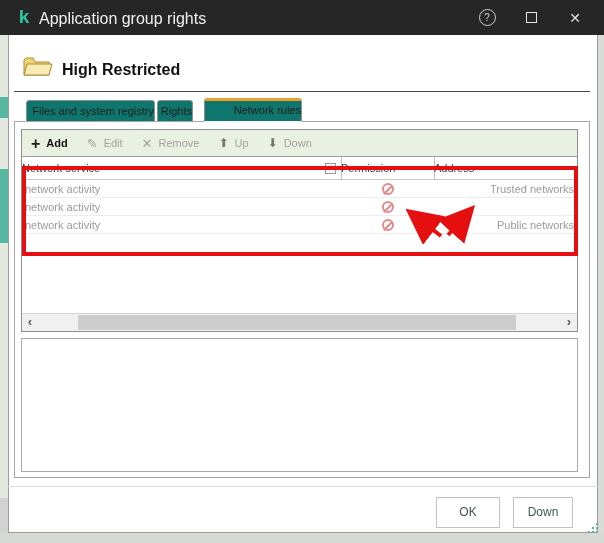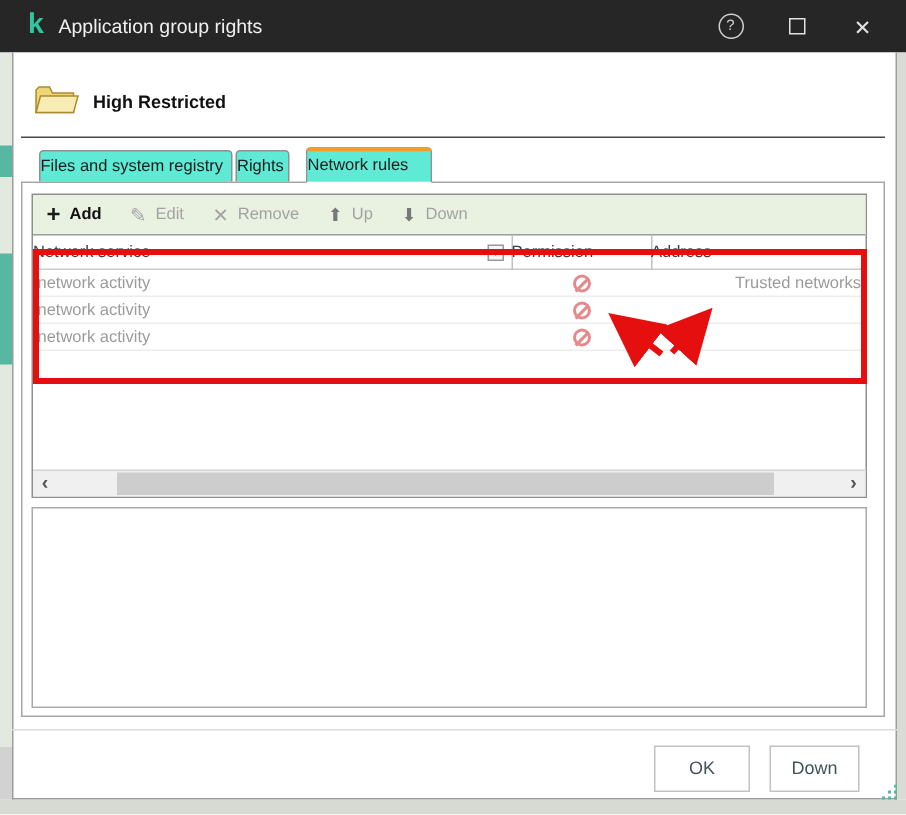--- a/index.html
+++ b/index.html
@@ -5,48 +5,48 @@
   * { margin:0; padding:0; box-sizing:border-box; }
   html,body { width:604px; height:543px; }
   body {
     position:relative; overflow:hidden; background:#ffffff;
     font-family:"Liberation Sans","DejaVu Sans",sans-serif; font-size:11px; color:#333;
   }
   
   .titlebar { position:absolute; left:0; top:0; width:604px; height:35px; background:#262626; }
   .ttl-logo { position:absolute; left:13px; top:5px; width:22px; height:24px;
               color:#2fc4a2; font-weight:bold; font-size:19px; line-height:24px; text-align:center; }
-  .ttl-text { position:absolute; left:39px; top:10px; color:#f0f0f0; font-size:13px; }
+  .ttl-text { position:absolute; left:39px; top:10px; color:#f0f0f0; font-size:16px; }
   .cap-btn  { position:absolute; top:0; width:34px; height:35px; display:flex; align-items:center; justify-content:center; cursor:default; }
   .cap-help { left:470px; }
   .cap-max  { left:514px; }
   .cap-close{ left:558px; }
   .help-circ{ width:17px; height:17px; border:1px solid #cfcfcf; border-radius:50%; color:#cfcfcf;
               font-size:10px; line-height:15px; text-align:center; }
   .max-box  { width:11px; height:11px; border:1px solid #e2e2e2; }
   .x-glyph  { color:#e2e2e2; font-size:14px; line-height:14px; }
   
   .edge-left   { position:absolute; left:0; top:35px; width:8px; height:498px; background:#e4e9e0; }
   .edge-left .seg1 { position:absolute; left:0; top:62px;  width:8px; height:21px; background:#57b8a1; }
   .edge-left .seg2 { position:absolute; left:0; top:134px; width:8px; height:74px; background:#57b8a1; }
   .edge-left .seg3 { position:absolute; left:0; top:463px; width:8px; height:35px; background:#d2d2d2; }
   .edge-right  { position:absolute; left:598px; top:35px; width:6px; height:498px; background:#d9dcd6; }
   .edge-bottom { position:absolute; left:0; top:533px; width:604px; height:10px; background:#d7dad3; }
   .dialog { position:absolute; left:8px; top:35px; width:590px; height:498px; background:#ffffff;
             border-left:1px solid #9c9c9c; border-right:1px solid #9c9c9c; border-bottom:1px solid #9c9c9c; }
   
   .folder-ic { position:absolute; left:23px; top:54px; }
-  .group-title { position:absolute; left:62px; top:61px; font-size:12px; font-weight:bold; color:#111; }
+  .group-title { position:absolute; left:62px; top:61px; font-size:16px; font-weight:bold; color:#111; }
   .hdr-sep { position:absolute; left:14px; top:91px; width:576px; height:1px; background:#4a4a4a; }
   
-  .tab { position:absolute; top:100px; height:22px; background:#5eead4; border:1px solid #8f8f8f;
-         border-radius:3px 3px 0 0; text-align:left; line-height:20px; color:#1c1c1c; cursor:default; }
+  .tab { position:absolute; top:100px; height:22px; background:#0f766e; border:1px solid #8f8f8f;
+         border-radius:3px 3px 0 0; text-align:right; line-height:20px; color:#1c1c1c; cursor:default; }
   .tab-1 { left:26px;  width:129px; }
   .tab-2 { left:157px; width:36px; }
-  .tab-active { left:204px; width:84px; top:98px; height:24px; border-top:3px solid #ef9e2d;
+  .tab-active { left:204px; width:98px; top:98px; height:24px; border-top:3px solid #ef9e2d;
                 border-bottom:1px solid #ffffff; line-height:19px; z-index:3; }
   
   .card { position:absolute; left:14px; top:121px; width:576px; height:357px; border:1px solid #a6a6a6; background:#fff; z-index:1; }
   
   .twidget { position:absolute; left:21px; top:129px; width:557px; height:203px; border:1px solid #8f8f8f; background:#fff; z-index:2; }
   .toolbar { position:absolute; left:0; top:0; width:555px; height:27px; background:#e9f1e0;
              border-bottom:1px solid #9f9f9f; display:flex; align-items:center; padding-left:9px; gap:19px; }
   .tbtn { display:flex; align-items:center; gap:6px; font-size:11px; cursor:default; }
   .tbtn .ic { font-size:13px; line-height:13px; }
   .tbtn-add .ic { font-size:16px; font-weight:bold; color:#1a1a1a; }
@@ -177,20 +177,21 @@
     <div class="cell-service">network activity</div>
     <div class="cell-perm">
       <span class="prohib"></span>
     </div>
   </div>
   <div class="trow trow-3">
     <div class="cell-service">network activity</div>
     <div class="cell-perm">
       <span class="prohib"></span>
     </div>
+    <div class="cell-addr">Public networks</div>
   </div>
 
   <div class="hscroll">
     <div class="sb-btn sb-left">‹</div>
     <div class="sb-thumb"></div>
     <div class="sb-btn sb-right">›</div>
   </div>
 </div>
 
 <div class="descbox"></div>

